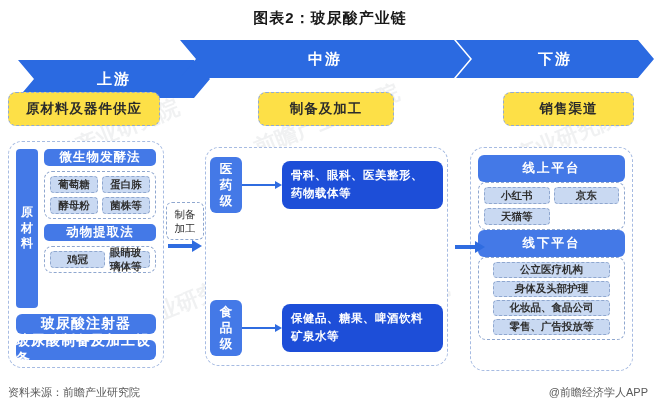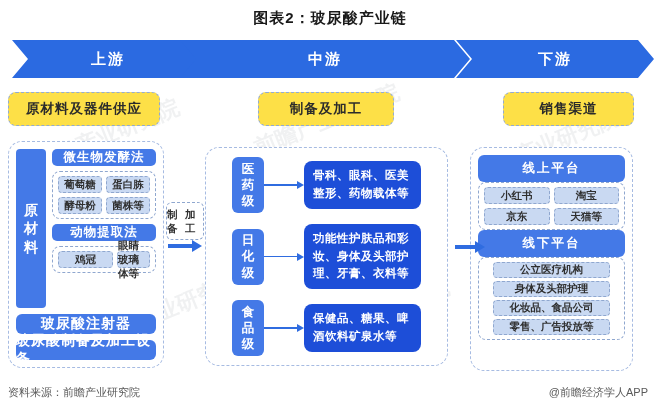--- a/index.html
+++ b/index.html
@@ -12,50 +12,50 @@
 
   
   .wm { position:absolute; color:rgba(170,175,185,0.18); font-size:22px; font-weight:bold;
         transform:rotate(-22deg); white-space:nowrap; pointer-events:none; z-index:0; }
 
   
   .banner-seg { position:absolute; top:40px; height:38px; background:#2b6ae1;
                 display:flex; align-items:center; justify-content:center;
                 color:#fff; font-size:15px; font-weight:bold; letter-spacing:2px;
                 clip-path:polygon(0 0, calc(100% - 16px) 0, 100% 50%, calc(100% - 16px) 100%, 0 100%, 16px 50%); }
-  .seg-up   { left:12px;   width:192px; }
+  .seg-up   { left:18px;   width:192px;margin-top:20px; }
   .seg-mid  { left:180px; width:290px; }
   .seg-down { left:456px; width:198px; }
 
   
   .hdr { position:absolute; top:92px; height:34px; border:1.5px dashed #93aad2; border-radius:8px;
          background:#fde047; display:flex; align-items:center; justify-content:center;
          font-size:13.5px; font-weight:bold; color:#2b2b2b; letter-spacing:1px; z-index:2; }
   .hdr-up   { left:8px;   width:152px; }
   .hdr-mid  { left:258px; width:136px; }
   .hdr-down { left:503px; width:131px; }
 
   
   .dashed-box { border:1.5px dashed #a6bbe2; border-radius:14px; background:#fff; z-index:1; }
   .col-up   { position:absolute; left:8px;   top:141px; width:156px; height:227px; padding:7px; display:flex; flex-direction:column; gap:6px; }
-  .col-mid  { position:absolute; left:205px; top:147px; width:243px; height:219px; padding:9px 26px; display:flex; flex-direction:column; justify-content:space-between; }
+  .col-mid  { position:absolute; left:205px; top:147px; width:243px; height:219px; padding:9px 4px; display:flex; flex-direction:column; justify-content:space-between; }
   .col-down { position:absolute; left:470px; top:147px; width:163px; height:224px; padding:7px; display:flex; flex-direction:column; gap:0; }
 
   
   .solid { background:#4479e7; border-radius:5px; color:#fff; font-weight:bold;
            display:flex; align-items:center; justify-content:center; }
   .method { height:17px; font-size:12.5px; letter-spacing:1px; }
   .device { height:20px; font-size:14px; letter-spacing:1px; border-radius:6px; }
   .platform { height:27px; font-size:12.5px; letter-spacing:2px; border-radius:6px; }
 
   
   .vtext { width:1.05em; word-break:break-all; line-height:1.3; text-align:center; }
 
   .methods-row { display:flex; gap:6px; flex:1; }
-  .side-bar { width:30px; border-radius:4px; font-size:14px; }
+  .side-bar { width:22px; border-radius:4px; font-size:12px; }
   .methods-stack { flex:1; display:flex; flex-direction:column; gap:5px; }
 
   
   .sub { border:1.2px dashed #8fa7cf; border-radius:8px; padding:4px 5px; background:#fff; }
   .grid2 { display:grid; grid-template-columns:1fr 1fr; gap:4px; }
   .grid2b { display:grid; grid-template-columns:55px 1fr; gap:4px; }
   .chip { background:#c9d9f2; border:1px dashed #8fa7cf; border-radius:4px; height:17px;
           display:flex; align-items:center; justify-content:center;
           font-size:10.5px; font-weight:bold; color:#2f2f2f; }
   .chip-row { height:16px; margin:0 9px; }
@@ -66,22 +66,22 @@
   .grade { width:32px; min-height:56px; font-size:12.5px; border-radius:6px; }
   .conn { display:flex; align-items:center; width:40px; flex:none; }
   .conn .shaft { flex:1; height:1.8px; background:#2f6ce0; }
   .conn .head  { width:0; height:0; border-left:7px solid #2f6ce0; border-top:4.5px solid transparent; border-bottom:4.5px solid transparent; }
   .detail { flex:1; background:#1d4ed8; border-radius:8px; color:#fff; font-weight:bold;
             font-size:11.5px; line-height:1.55; padding:6px 9px; letter-spacing:0.5px; }
 
   
   .link-box { position:absolute; left:166px; top:202px; width:38px; height:38px;
               border:1.2px dashed #8fa7cf; border-radius:6px; background:#fff; z-index:2;
-              display:flex; flex-direction:row; align-items:center; justify-content:center;
-              font-size:10.5px; font-weight:bold; color:#2f2f2f; line-height:1.35; }
+              display:flex; flex-direction:column; align-items:center; justify-content:center;
+              font-size:10.5px; font-weight:normal; color:#2f2f2f; line-height:1.35; }
   .harrow { position:absolute; display:flex; align-items:center; z-index:2; }
   .harrow .shaft { flex:1; height:4px; background:#2f6ce0; }
   .harrow .head  { width:0; height:0; border-left:10px solid #2f6ce0; border-top:6.5px solid transparent; border-bottom:6.5px solid transparent; }
   .arrow-link { left:168px; top:240px; width:34px; }
   .arrow-flow { left:455px; top:241px; width:30px; }
 
   
   .footer-src { position:absolute; left:8px; bottom:6px; font-size:11px; color:#595959; }
   .footer-credit { position:absolute; right:12px; bottom:6px; font-size:11px; color:#595959; }
 </style>
@@ -151,50 +151,39 @@
         <span class="vtext">医药级</span>
       </div>
       <div class="conn">
         <div class="shaft"></div>
           <div class="head"></div>
       </div>
       <div class="detail">骨科、眼科、医美整形、药物载体等</div>
     </div>
     <div class="grade-row">
       <div class="solid grade">
-        <span class="vtext">日化级</span>
-      </div>
-      <div class="conn">
-        <div class="shaft"></div>
-          <div class="head"></div>
-      </div>
-      <div class="detail">功能性护肤品和彩妆、身体及头部护理、牙膏、衣料等</div>
-    </div>
-    <div class="grade-row">
-      <div class="solid grade">
         <span class="vtext">食品级</span>
       </div>
       <div class="conn">
         <div class="shaft"></div>
           <div class="head"></div>
       </div>
       <div class="detail">保健品、糖果、啤酒饮料矿泉水等</div>
     </div>
   </div>
 
   <div class="harrow arrow-flow">
     <div class="shaft"></div>
       <div class="head"></div>
   </div>
 
   <div class="dashed-box col-down">
     <div class="solid platform">线上平台</div>
     <div class="sub grid2">
       <div class="chip">小红书</div>
-      <div class="chip">淘宝</div>
       <div class="chip">京东</div>
       <div class="chip">天猫等</div>
     </div>
     <div class="solid platform">线下平台</div>
     <div class="sub stack3">
       <div class="chip chip-row">公立医疗机构</div>
       <div class="chip chip-row">身体及头部护理</div>
       <div class="chip chip-row">化妆品、食品公司</div>
       <div class="chip chip-row">零售、广告投放等</div>
     </div>

